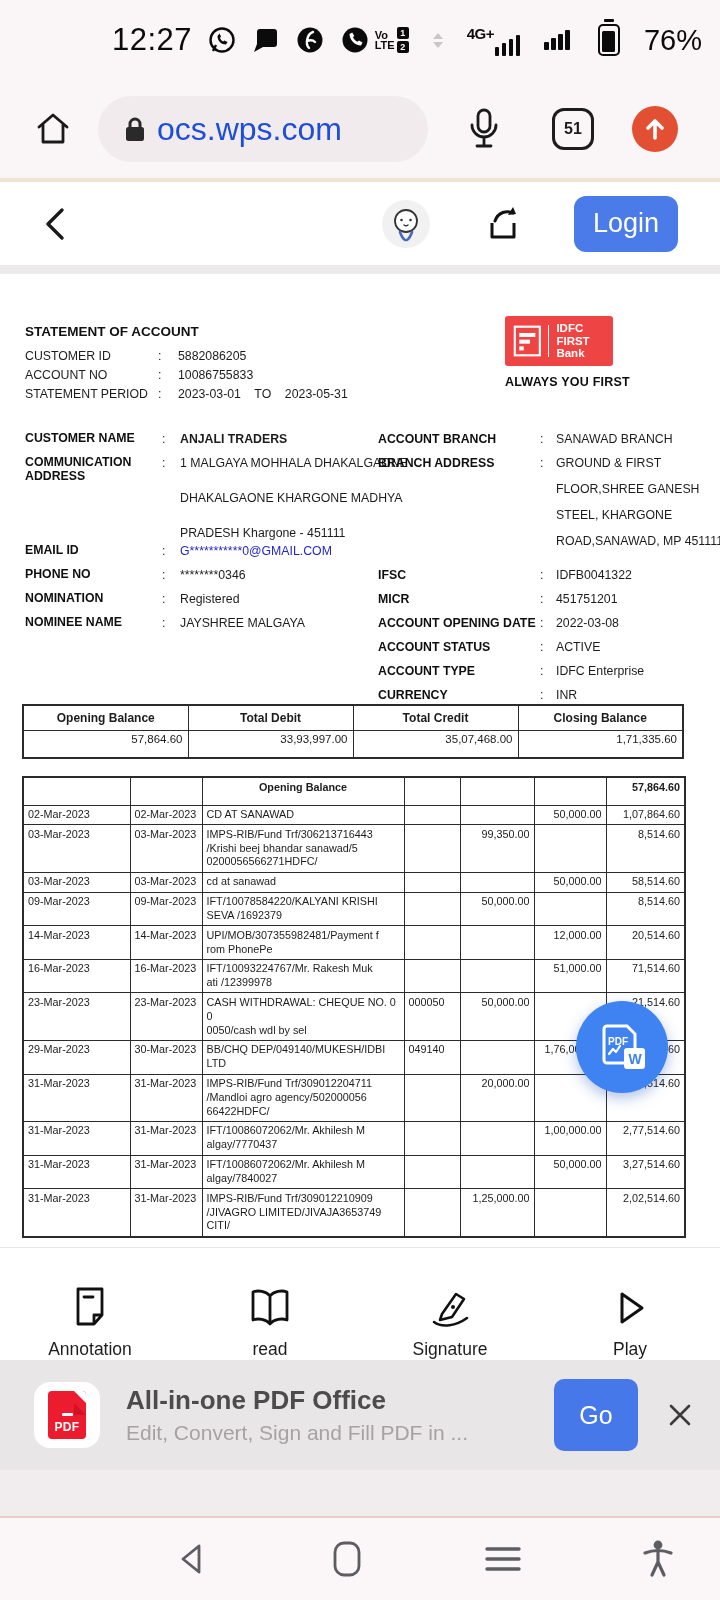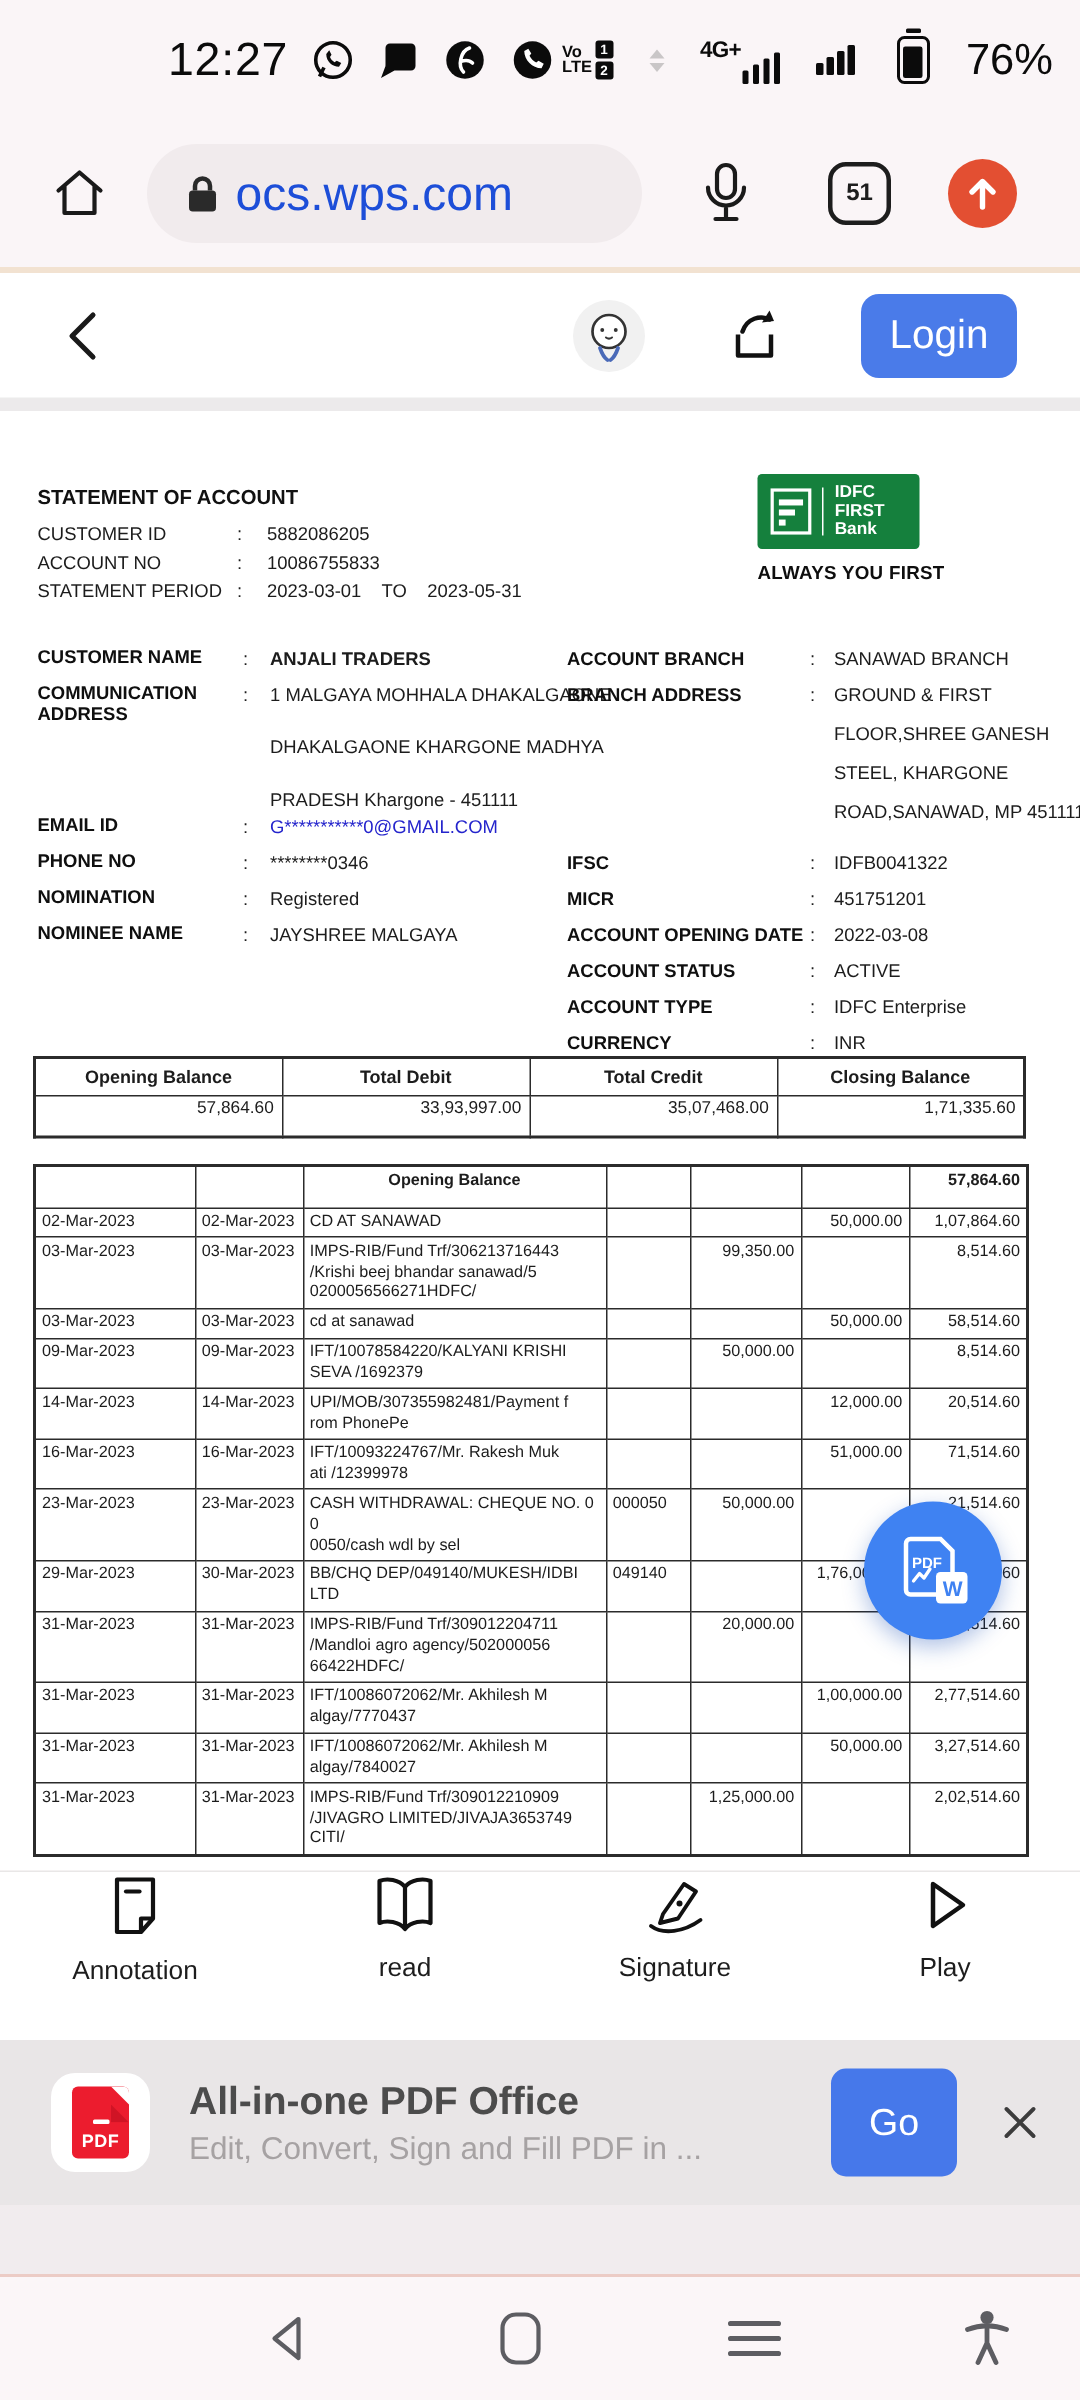--- a/index.html
+++ b/index.html
@@ -48,21 +48,21 @@
 
   
   .doc { left:0; top:274px; width:720px; height:973px; background:#fff; }
   .doc-title { left:25px; top:50px; font-size:13.5px; font-weight:700; color:#111; }
   .meta { left:25px; top:72px; }
   .meta-row { display:flex; height:19px; align-items:center; font-size:12.3px; }
   .meta-row .ml { width:133px; }
   .meta-row .mc { width:20px; }
   .pre { white-space:pre; }
 
-  .logo-box { left:505px; top:42px; width:108px; height:50px; background:#15803d; border-radius:3px; display:flex; align-items:center; padding-left:8px; }
+  .logo-box { left:505px; top:42px; width:108px; height:50px; background:#ef4444; border-radius:3px; display:flex; align-items:center; padding-left:8px; }
   .logo-divider { width:2px; height:32px; background:#fff; margin:0 7px 0 6px; }
   .logo-name { color:#fff; font-size:11.5px; font-weight:700; line-height:12.5px; }
   .tagline { left:505px; top:101px; font-size:12.5px; font-weight:700; color:#0e0e0e; letter-spacing:.2px; }
 
   .details { left:0; top:158px; width:720px; height:274px; }
   .lbl { position:absolute; left:25px; width:140px; font-weight:700; font-size:12.3px; color:#0f0f0f; line-height:13.5px; }
   .lcol { position:absolute; left:162px; font-size:12.3px; }
   .lval { position:absolute; left:180px; font-size:12.3px; white-space:nowrap; }
   .rlbl { position:absolute; left:378px; width:162px; font-weight:700; font-size:12.3px; color:#0f0f0f; background:transparent; z-index:2; }
   .rcol { position:absolute; left:540px; font-size:12.3px; z-index:2; }
@@ -82,21 +82,21 @@
   .txn-tab td.date { white-space:nowrap; }
   .txn-tab td.part { white-space:pre-line; word-break:break-all; }
   .open-row td { height:28px; font-weight:700; }
   .open-row .part { text-align:center; white-space:nowrap; }
 
   
   .float-btn { left:576px; top:1001px; width:92px; height:92px; border-radius:50%; background:#3f82f2; box-shadow:0 5px 14px rgba(30,80,180,.35); display:flex; align-items:center; justify-content:center; }
 
   
   .bottom-bar { left:0; top:1247px; width:720px; height:113px; background:#fff; border-top:1px solid #e9e7e7; display:grid; grid-template-columns:repeat(4,1fr); }
-  .bb-item { display:flex; flex-direction:column; align-items:center; justify-content:flex-start; gap:9px; }
+  .bb-item { display:flex; flex-direction:column; align-items:center; justify-content:flex-end; gap:9px; }
   .bb-label { font-size:17.5px; color:#1d1d1d; }
 
   
   .ad { left:0; top:1360px; width:720px; height:110px; background:#e9e6e7; display:flex; align-items:center; padding:0 26px 0 34px; }
   .ad-tile { width:66px; height:66px; background:#fff; border-radius:16px; display:flex; align-items:center; justify-content:center; }
   .pdf-file { width:38px; height:48px; background:#ec1c2e; border-radius:4px; position:relative; display:flex; flex-direction:column; align-items:center; justify-content:flex-end; padding-bottom:5px; overflow:hidden; }
   .pdf-file:before { content:""; position:absolute; top:0; right:0; width:0; height:0; border-left:12px solid transparent; border-top:12px solid #fff; }
   .pdf-file:after { content:""; position:absolute; top:12px; right:0; width:12px; height:12px; background:#b90f1f; clip-path:polygon(0 0,100% 100%,0 100%); opacity:.55; }
   .pdf-dash { width:11px; height:3px; background:#fff; border-radius:1px; margin-bottom:4px; }
   .pdf-word { color:#fff; font-size:12px; font-weight:700; letter-spacing:.3px; }

